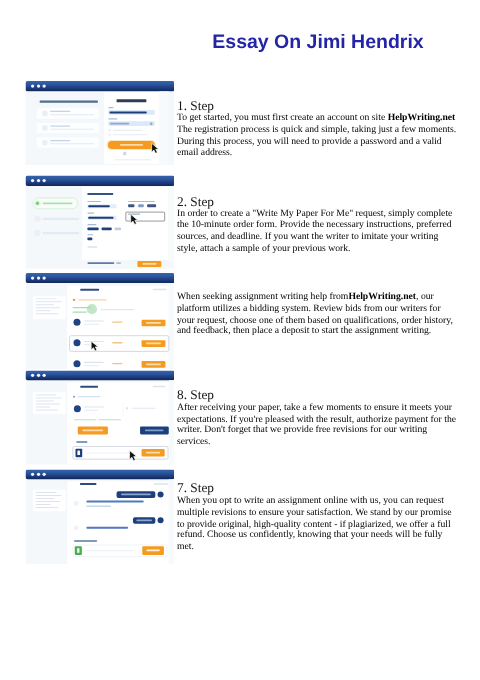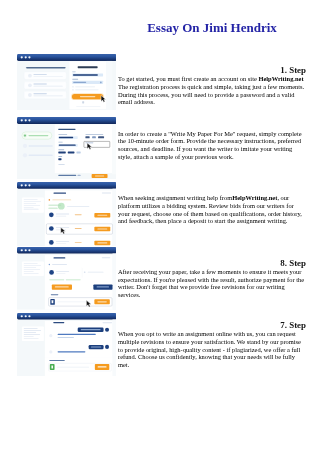--- a/index.html
+++ b/index.html
@@ -1,28 +1,28 @@
 <!DOCTYPE html>
 <html><head>
 <meta charset="utf-8">
 <style>
   html,body{margin:0;padding:0;background:#ffffff;}
   body{width:320px;height:453px;overflow:hidden;
        font-family:"Liberation Serif",serif;}
   .page{position:relative;width:320px;height:453px;background:#fff;}
 
   .title{position:absolute;left:118px;top:20.5px;width:188px;text-align:center;
-         font-family:Liberation Serif, serif;font-weight:bold;font-size:13px;
+         font-family:Liberation Sans, sans-serif;font-weight:bold;font-size:13px;
          line-height:14px;color:#2424a6;}
 
   .body{position:absolute;left:0;top:0;width:320px;}
   .step{position:relative;width:320px;}
   .shotwrap{position:absolute;left:16.5px;}
   .col{position:absolute;left:118px;width:188px;}
-  .sh{display:block;text-align:right;font-weight:bold;font-size:8.9px;
+  .sh{display:block;text-align:left;font-weight:normal;font-size:8.9px;
       line-height:9.2px;margin:0;color:#141414;}
   .par{font-size:6.45px;line-height:7.78px;color:#000000;text-align:left;margin:0;}
   .par b{font-weight:bold;}
   svg{display:block;}
 </style>
 </head>
 <body>
 
 <div class="page">
   <div class="title">Essay On Jimi Hendrix</div>
@@ -148,20 +148,21 @@
 
   <rect x="152" y="226" width="230" height="25" fill="#f4f8fa"></rect>
   <rect x="166" y="232" width="72" height="5" rx="2.4" fill="#5d7aa5"></rect>
   <rect x="243" y="232" width="13" height="5" rx="2.4" fill="#a8bbd5"></rect>
   <rect x="300" y="229" width="64" height="16" rx="3" fill="#f59b1f"></rect>
   <rect x="313" y="234.5" width="38" height="4.4" rx="2" fill="#fbdcae"></rect>
   <path d="M282 104 L282 128 L288 122 L292.5 131 L297.5 128.4 L293 120 L301 120 Z" fill="#111111" stroke="#ffffff" stroke-width="1.8"></path>
 </svg>
       </div>
       <div class="col" style="top:129.5px">
+        <span class="sh">2. Step</span>
         <p class="par"><span>In order to create a "Write My Paper For Me" request, simply complete the 10-minute order form. Provide the necessary instructions, preferred sources, and deadline. If you want the writer to imitate your writing style, attach a sample of your previous work.</span></p>
       </div>
     </div>
     <div class="step">
       <div class="shotwrap" style="top:181.8px">
 <svg class="shot" width="99.5" height="64.2" viewBox="0 0 400 258" preserveAspectRatio="none" xmlns="http://www.w3.org/2000/svg">
   <defs>
     <linearGradient id="bh3" x1="0" y1="0" x2="0" y2="1">
       <stop offset="0" stop-color="#3a63ab"></stop>
                 <stop offset="0.35" stop-color="#2a559f"></stop>

